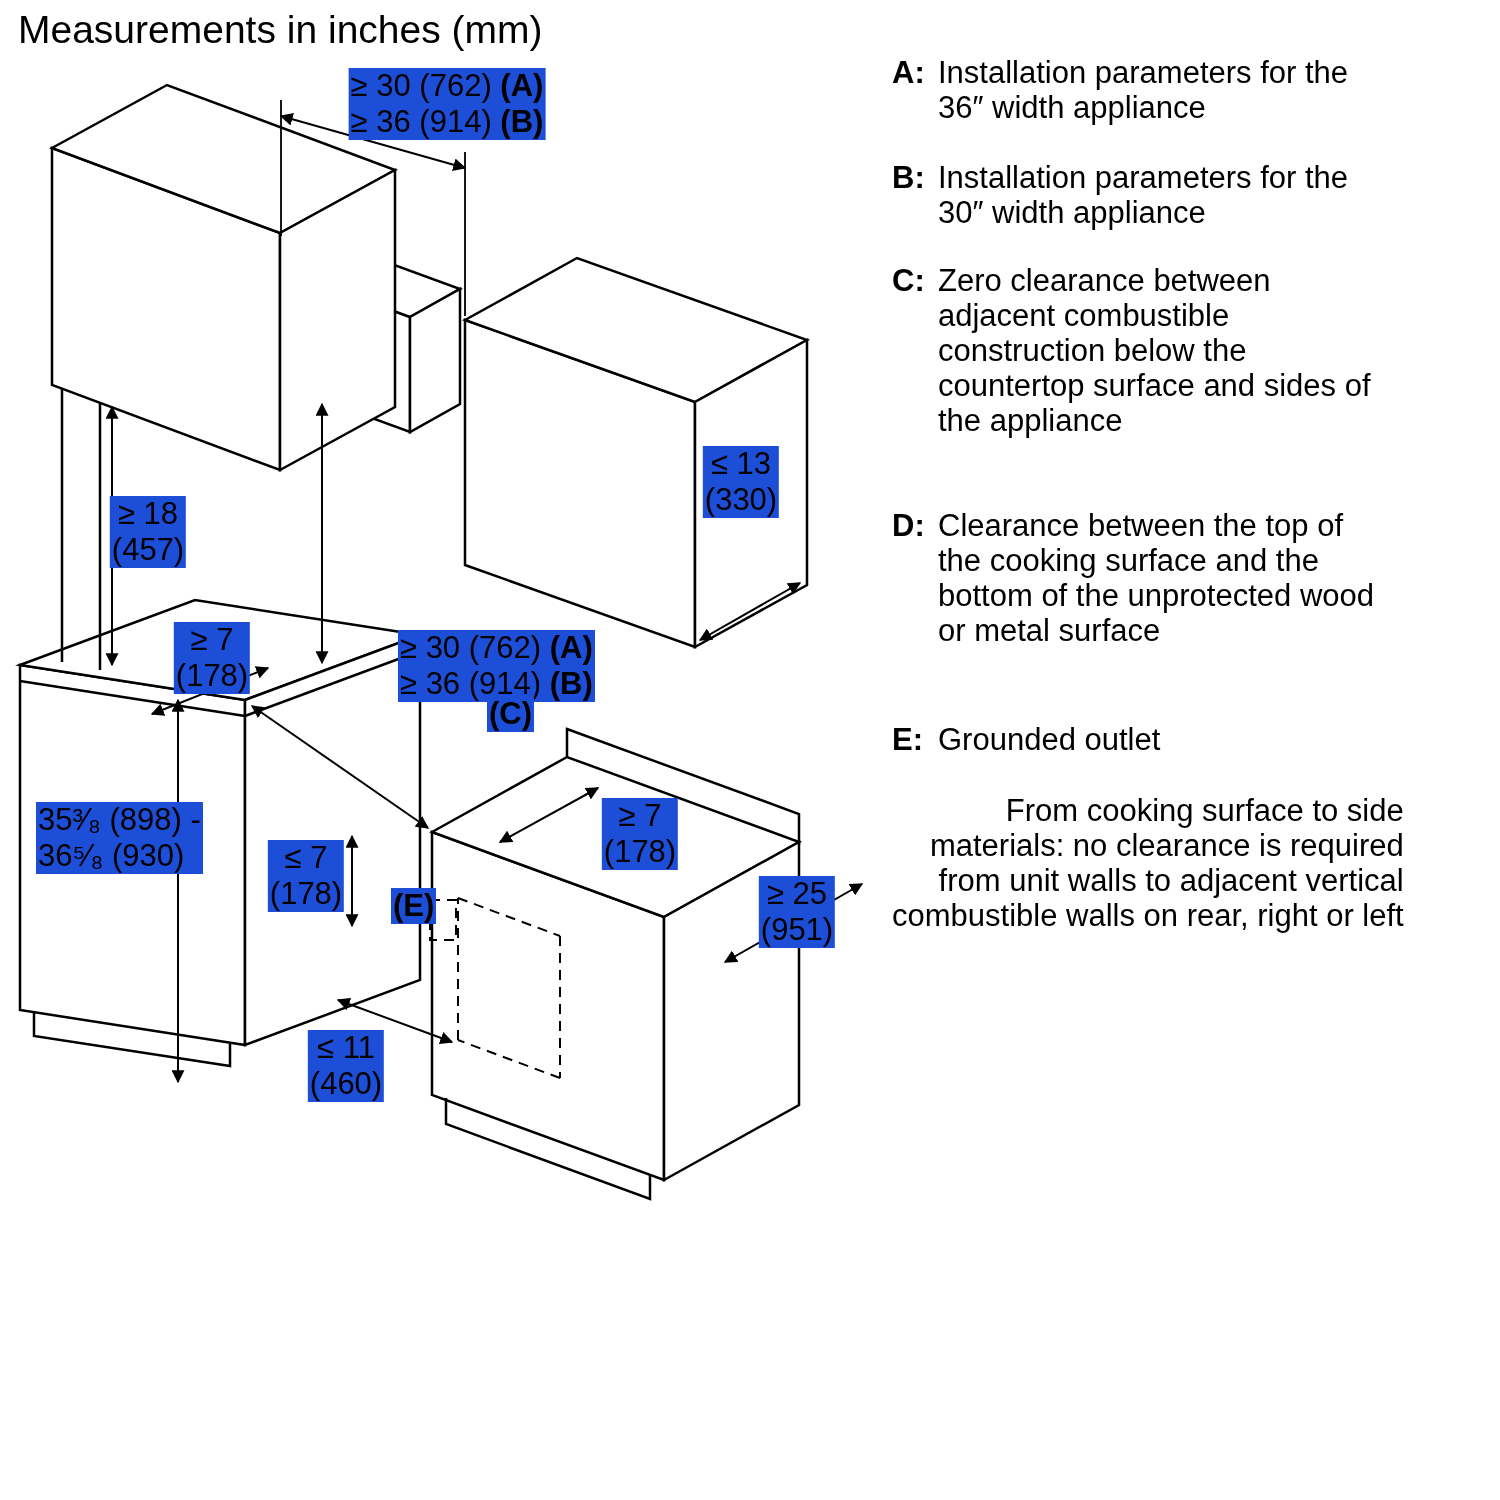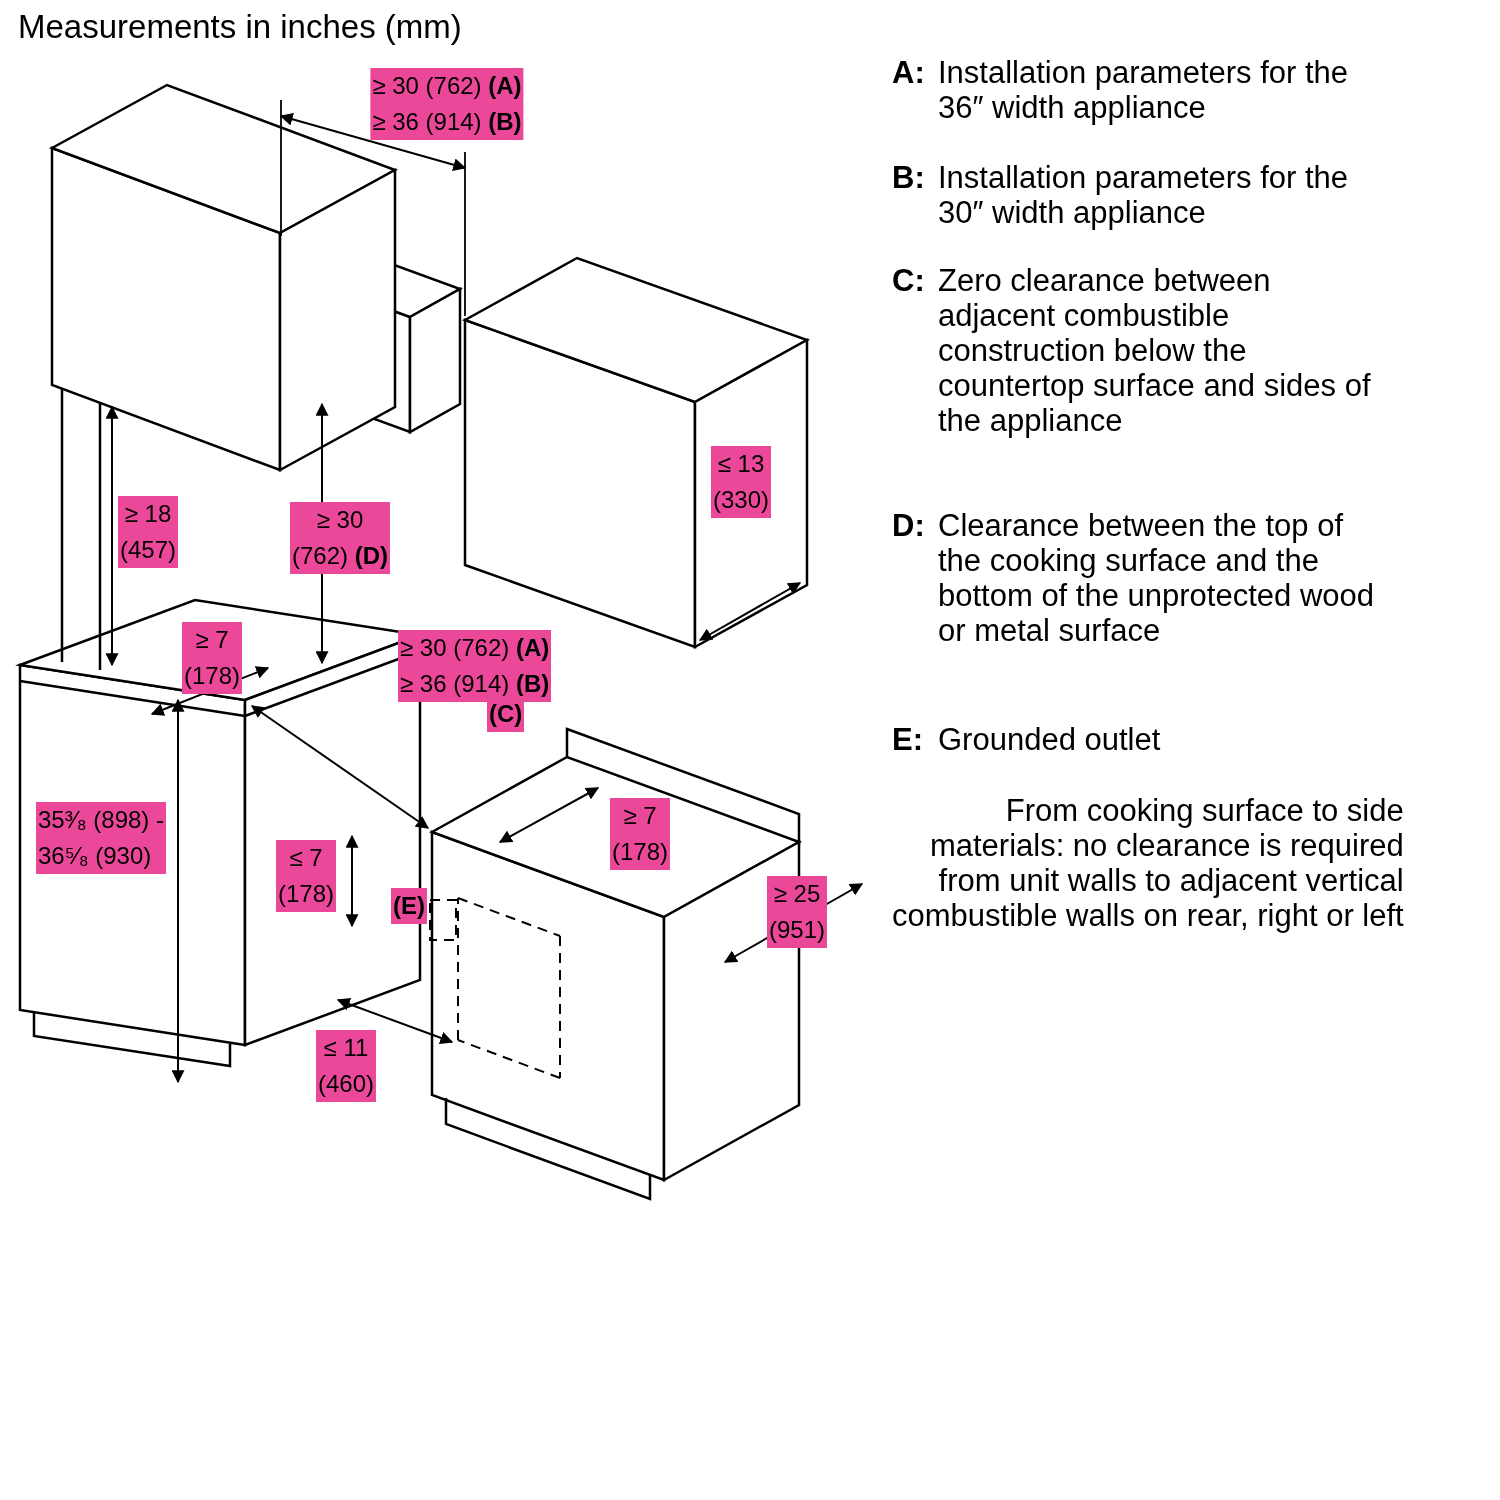--- a/index.html
+++ b/index.html
@@ -1,25 +1,25 @@
 <!DOCTYPE html>
 <html><head>
 <meta charset="utf-8">
 <style>
   html,body{margin:0;padding:0;background:#fff;}
   #page{position:relative;width:1500px;height:1500px;background:#fff;overflow:hidden;
         font-family:"Liberation Sans", sans-serif;color:#000;}
-  #page-title{position:absolute;left:18px;top:8px;font-size:33px;text-align:right;}
+  #page-title{position:absolute;left:18px;top:8px;font-size:39px;text-align:right;}
   svg{position:absolute;left:0;top:0;}
   .face{fill:#fff;stroke:#000;stroke-width:2.5;stroke-linejoin:miter;}
   .ln{fill:none;stroke:#000;stroke-width:2.5;}
   .dash{fill:none;stroke:#000;stroke-width:2;stroke-dasharray:10 7;}
   .dim-line{stroke:#000;stroke-width:2;marker-start:url(#arr);marker-end:url(#arr);}
   .ext{stroke:#000;stroke-width:1.8;}
-  .dim{position:absolute;font-size:24px;line-height:36px;background:#ec4899;white-space:nowrap;padding:0 2px;}
+  .dim{position:absolute;font-size:31px;line-height:36px;background:#1d4ed8;white-space:nowrap;padding:0 2px;}
   .dim.center{transform:translateX(-50%);text-align:center;}
   .legend{position:absolute;left:892px;top:55px;width:600px;font-size:31px;line-height:35px;}
   .legend-item{position:absolute;left:0;display:flex;}
   .legend-item .key{width:46px;font-weight:bold;flex:none;}
   .legend-item .text{white-space:pre-line;}
   .legend-footer{position:absolute;left:0;white-space:pre-line;text-align:right;}
 </style>
 </head>
 <body>
 
@@ -99,24 +99,20 @@
   <div class="dim center" style="left:447px;top:68px">
     <div><span>≥ 30 (762)</span> <b>(A)</b></div>
     <div><span>≥ 36 (914)</span> <b>(B)</b></div>
   </div>
 
   <div class="dim center" style="left:148px;top:496px">
     <div>≥ 18</div>
     <div>(457)</div>
   </div>
 
-  <div class="dim center" style="left:340px;top:502px">
-    <div>≥ 30</div>
-    <div><span>(762)</span> <b>(D)</b></div>
-  </div>
 
   <div class="dim center" style="left:741px;top:446px">
     <div>≤ 13</div>
     <div>(330)</div>
   </div>
 
   <div class="dim center" style="left:212px;top:622px">
     <div>≥ 7</div>
     <div>(178)</div>
   </div>

